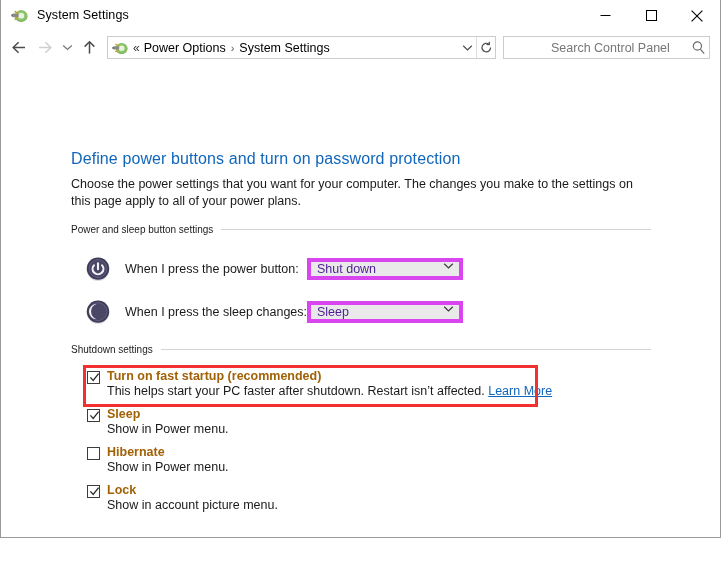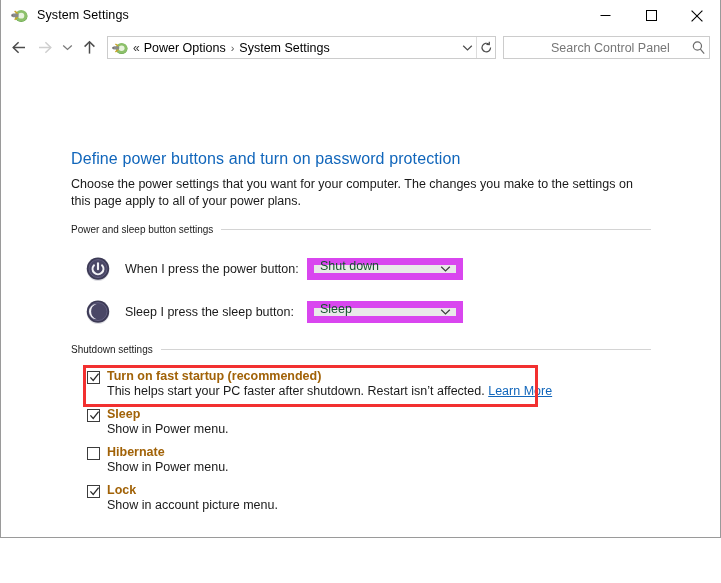--- a/index.html
+++ b/index.html
@@ -152,24 +152,24 @@
     left: 82px;
   }
   .orb { width: 30px; height: 30px; flex: 0 0 auto; }
   .power-label {
     font-size: 12.5px; color: #1a1a1a;
     margin-left: 12px; white-space: nowrap;
   }
   .combo {
     position: absolute;
     width: 156px; height: 22px;
-    border: 7px solid #d946ef;
+    border: 4px solid #d946ef;
     background: #e9e9e9;
-    display: flex; align-items: flex-end;
-    font-size: 12.5px; color: #14532d;
+    display: flex; align-items: flex-start;
+    font-size: 12.5px; color: #4c1d95;
     padding-left: 6px;
   }
   .combo .combo-val { flex: 1 1 auto; white-space: nowrap; }
   .combo .combo-arrow {
     width: 22px; display: flex; align-items: center; justify-content: center;
   }
 
   
   .chk-item { position: absolute; left: 86px; }
   .chk-line { display: flex; align-items: flex-start; }
@@ -343,21 +343,21 @@
     <div class="power-row" style="top:233px;">
       <span class="orb">
         <svg width="30" height="30" viewBox="0 0 30 30">
           <circle cx="15" cy="15.6" r="11.4" fill="#c6c6cf" opacity="0.55"></circle>
           <circle cx="15" cy="14.6" r="11.2" fill="#3c3a55"></circle>
           <circle cx="15" cy="14.6" r="9.0" fill="#4a4766"></circle>
           <circle cx="15" cy="14.6" r="9.0" fill="none" stroke="#625e80" stroke-width="1"></circle>
           <path d="M13.6 7.0 A8.0 8.0 0 0 0 13.6 22.2 A7.6 7.6 0 0 1 13.6 7.0 Z" fill="#f2f2f6"></path>
         </svg>
       </span>
-      <span class="power-label">Sleep I press the sleep button:</span>
+      <span class="power-label">When I press the sleep changes:</span>
     </div>
     <div class="combo" style="left:306px; top:237px;">
       <span class="combo-val">Sleep</span>
       <span class="combo-arrow">
         <svg width="11" height="8" viewBox="0 0 11 8">
             <path d="M1.2 1.8 L5.5 6.0 L9.8 1.8" fill="none" stroke="#3c3c3c" stroke-width="1.2"></path>
           </svg>
       </span>
     </div>
 

